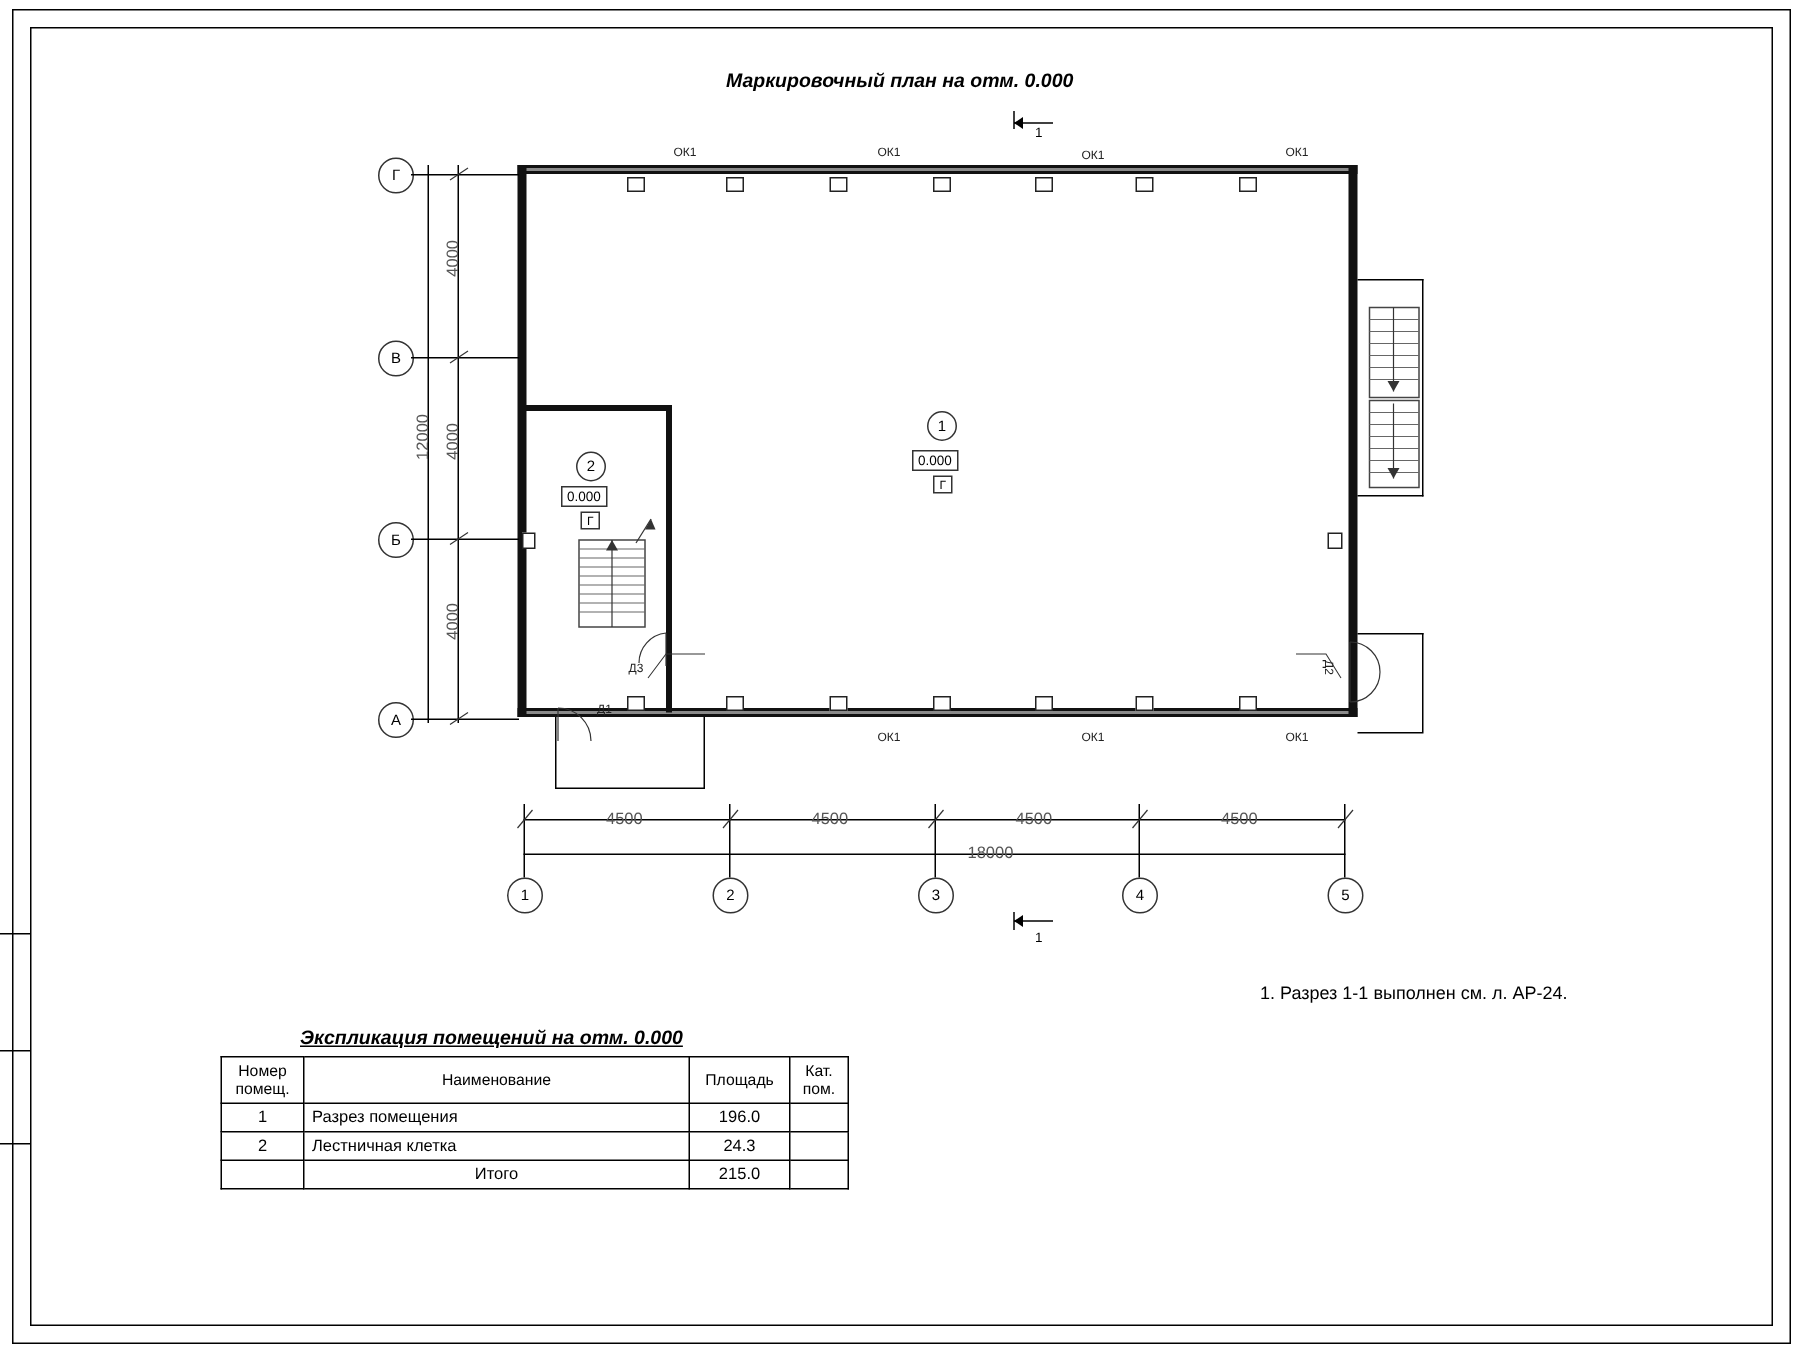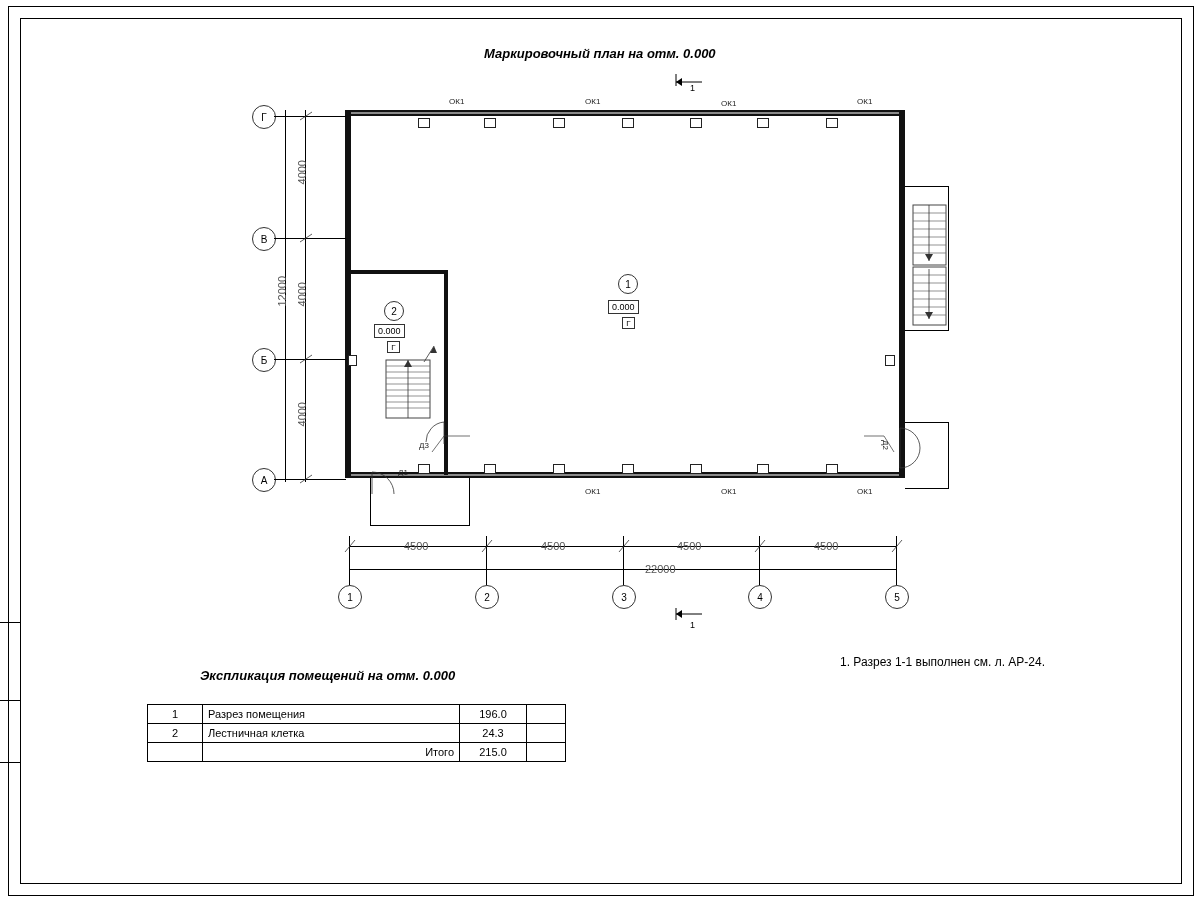--- a/index.html
+++ b/index.html
@@ -139,36 +139,36 @@
   #exp-table td, #exp-table th {
     border: 1px solid #000;
     padding: 3px 5px;
     font-weight: normal;
   }
   #exp-table th { font-size: 10.5px; }
   .c-num { width: 44px; text-align: center; }
   .c-name { width: 246px; text-align: left; }
   .c-area { width: 56px; text-align: center; }
   .c-cat  { width: 28px; text-align: center; }
-  .total-label { text-align: right; }
+  .total-label { text-align: center; }
   svg { overflow: visible; }
 </style>
 </head>
 <body>
 
 <div id="sheet">
 
   <div class="frame-outer"></div>
   <div class="frame-inner"></div>
   <div class="stub" style="top:622px;"></div>
   <div class="stub" style="top:700px;"></div>
   <div class="stub" style="top:762px;"></div>
 
   <div class="abs title-it" style="left:484px; top:46px;">Маркировочный план на отм. 0.000</div>
-  <div class="abs title-it" style="left:200px; top:668px;">Экспликация помещений на отм. 0.000</div>
+  <div class="abs title-it" style="left:200px; top:684px;text-decoration:underline;">Экспликация помещений на отм. 0.000</div>
   <div class="abs note" style="left:840px; top:655px;">1. Разрез 1-1 выполнен см. л. АР-24.</div>
 
   <div id="plan">
 
     <svg class="abs" style="left:672px; top:70px;" width="40" height="20">
       <line x1="4" y1="12" x2="30" y2="12" stroke="#000" stroke-width="1"></line>
       <line x1="4" y1="4" x2="4" y2="16" stroke="#000" stroke-width="1"></line>
       <path d="M4,12 L10,8 L10,16 Z" fill="#000"></path>
     </svg>
     <div class="abs tiny" style="left:690px; top:83px;">1</div>
@@ -344,26 +344,38 @@
       <line x1="2" y1="14" x2="12" y2="2" stroke="#333" stroke-width="0.8"></line>
       <line x1="139" y1="14" x2="149" y2="2" stroke="#333" stroke-width="0.8"></line>
       <line x1="276" y1="14" x2="286" y2="2" stroke="#333" stroke-width="0.8"></line>
       <line x1="412" y1="14" x2="422" y2="2" stroke="#333" stroke-width="0.8"></line>
       <line x1="549" y1="14" x2="559" y2="2" stroke="#333" stroke-width="0.8"></line>
     </svg>
     <div class="abs dim-text" style="left:404px; top:540px;">4500</div>
     <div class="abs dim-text" style="left:541px; top:540px;">4500</div>
     <div class="abs dim-text" style="left:677px; top:540px;">4500</div>
     <div class="abs dim-text" style="left:814px; top:540px;">4500</div>
-    <div class="abs dim-text" style="left:645px; top:563px;">22000</div>
+    <div class="abs dim-text" style="left:645px; top:563px;">18000</div>
 
   </div>
 
   <table id="exp-table">
     <tbody>
+      <tr class="row-h">
+        <th class="c-num">
+          <div>Номер</div>
+          <div>помещ.</div>
+        </th>
+        <th class="c-name" style="text-align:center;">Наименование</th>
+        <th class="c-area">Площадь</th>
+        <th class="c-cat">
+          <div>Кат.</div>
+          <div>пом.</div>
+        </th>
+      </tr>
       <tr>
         <td class="c-num">1</td>
         <td class="c-name">Разрез помещения</td>
         <td class="c-area">196.0</td>
         <td class="c-cat"></td>
       </tr>
       <tr>
         <td class="c-num">2</td>
         <td class="c-name">Лестничная клетка</td>
         <td class="c-area">24.3</td>

